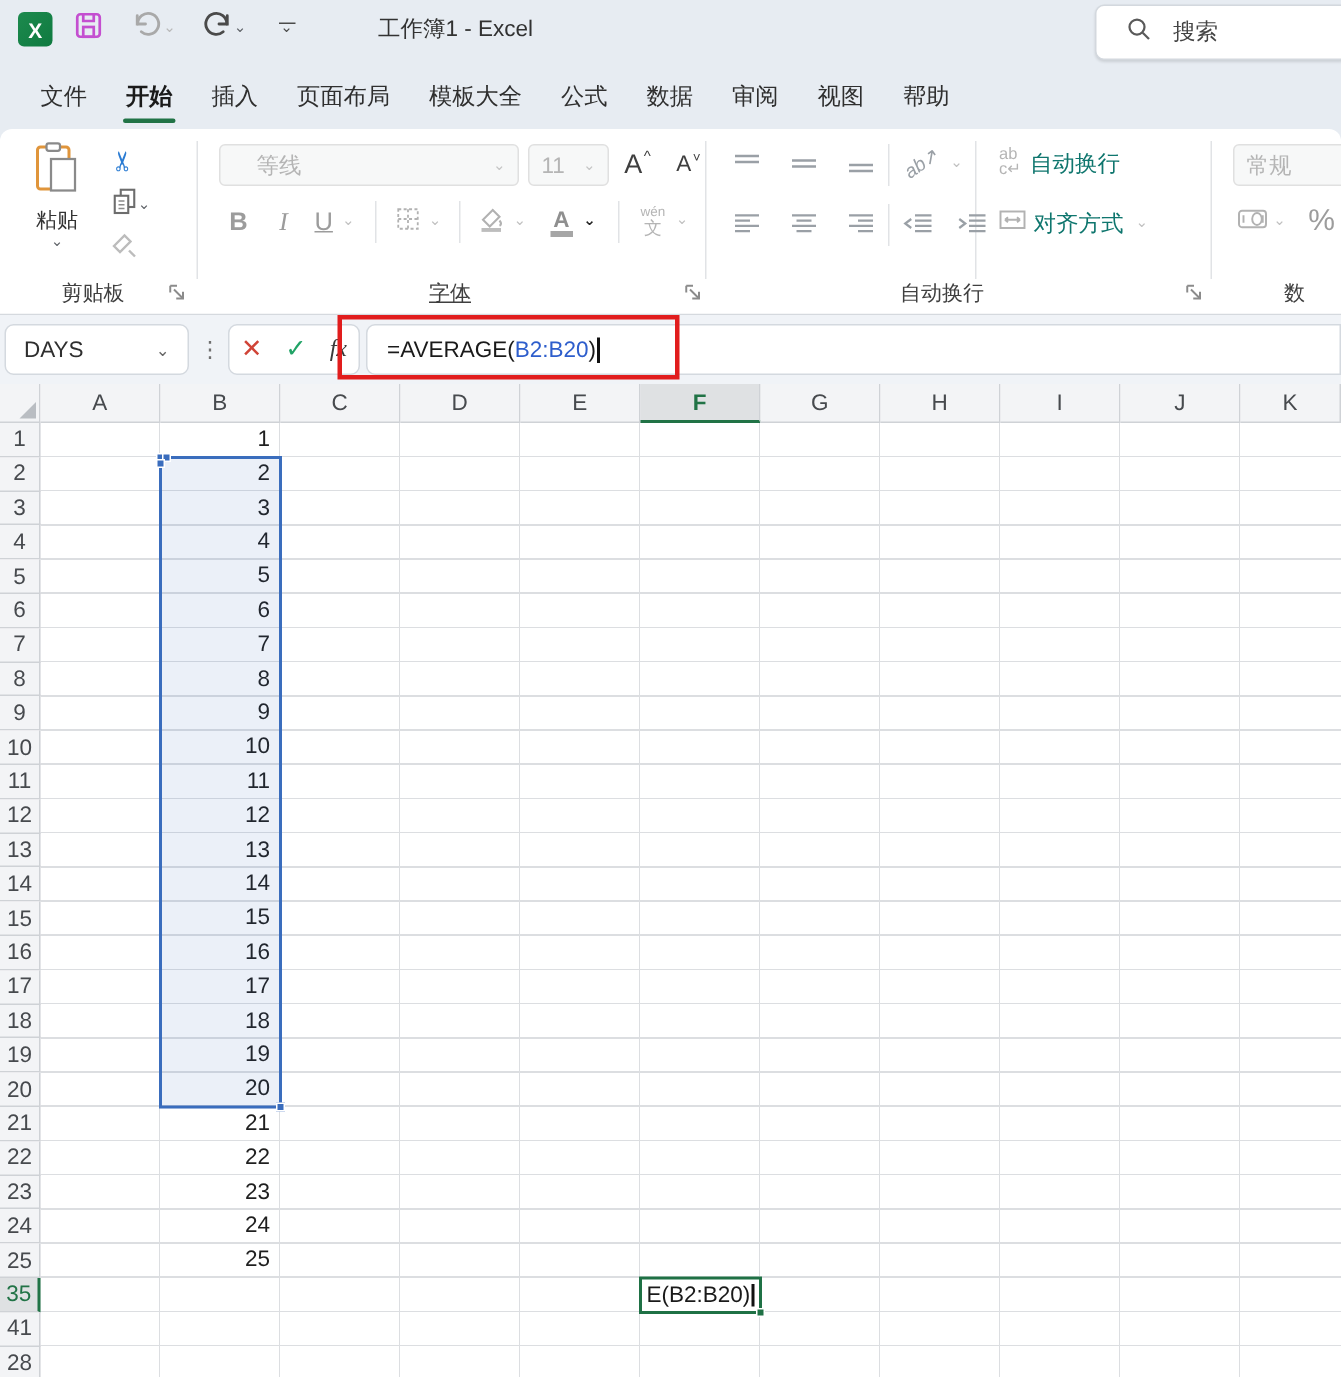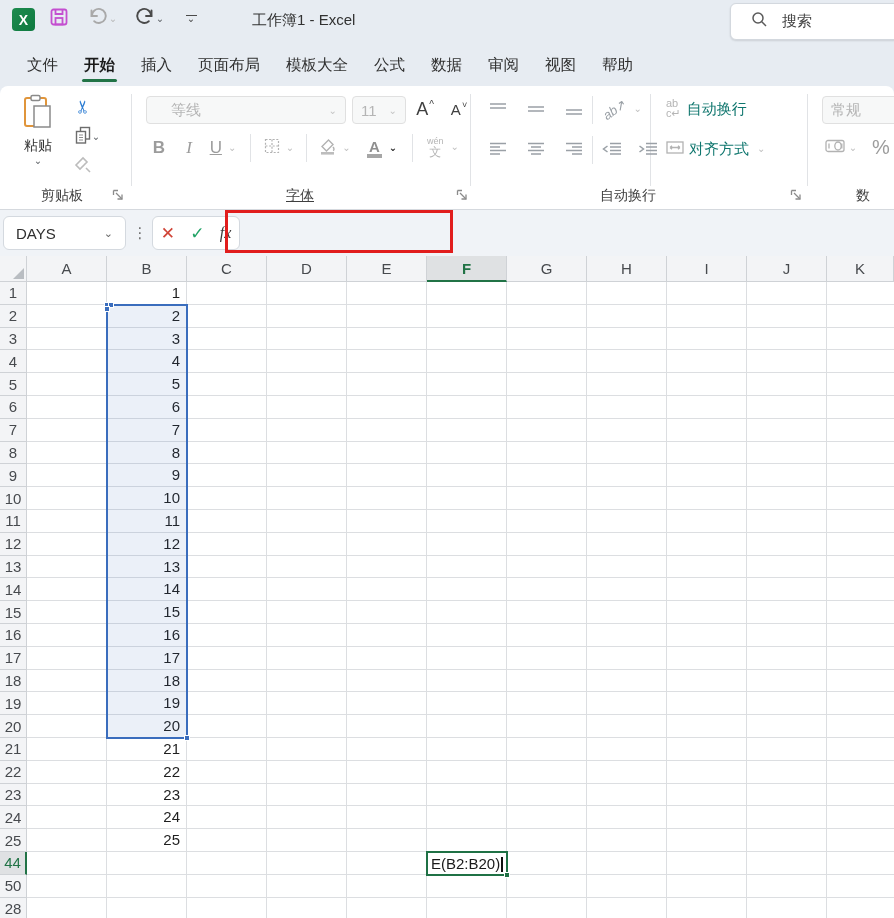--- a/index.html
+++ b/index.html
@@ -388,20 +388,26 @@
 <div id="fbar">
   <div class="fbox" id="namebox">
     <span>DAYS</span>
     <span class="cchev">⌄</span>
   </div>
   <div id="fdots">⋮</div>
   <div class="fbox" id="fnbox">
     <span id="cancel-btn">✕</span>
     <span id="enter-btn">✓</span>
     <span id="fx-btn">fx</span>
+  </div>
+  <div class="fbox" id="formula-field">
+    <span>=AVERAGE(</span>
+      <span class="ref-blue">B2:B20</span>
+      <span>)</span>
+      <span class="caret"></span>
   </div>
   <div id="redbox"></div>
 </div>
 
 <div id="grid">
   <div id="corner">
       <div class="tri"></div>
     </div>
   <div id="cells"></div>
 <div class="hdr" style="left: 27px; top: 0px; width: 80px; height: 26px;">A</div>
@@ -433,22 +439,22 @@
     <div class="hdr" style="left: 0px; top: 368px; width: 27px; height: 22.8px;">16</div>
     <div class="hdr" style="left: 0px; top: 390.8px; width: 27px; height: 22.8px;">17</div>
     <div class="hdr" style="left: 0px; top: 413.6px; width: 27px; height: 22.8px;">18</div>
     <div class="hdr" style="left: 0px; top: 436.4px; width: 27px; height: 22.8px;">19</div>
     <div class="hdr" style="left: 0px; top: 459.2px; width: 27px; height: 22.8px;">20</div>
     <div class="hdr" style="left: 0px; top: 482px; width: 27px; height: 22.8px;">21</div>
     <div class="hdr" style="left: 0px; top: 504.8px; width: 27px; height: 22.8px;">22</div>
     <div class="hdr" style="left: 0px; top: 527.6px; width: 27px; height: 22.8px;">23</div>
     <div class="hdr" style="left: 0px; top: 550.4px; width: 27px; height: 22.8px;">24</div>
     <div class="hdr" style="left: 0px; top: 573.2px; width: 27px; height: 22.8px;">25</div>
-    <div class="hdr activerow" style="left: 0px; top: 596px; width: 27px; height: 22.8px;">44</div>
-    <div class="hdr" style="left: 0px; top: 618.8px; width: 27px; height: 22.8px;">50</div>
+    <div class="hdr activerow" style="left: 0px; top: 596px; width: 27px; height: 22.8px;">35</div>
+    <div class="hdr" style="left: 0px; top: 618.8px; width: 27px; height: 22.8px;">41</div>
     <div class="hdr" style="left: 0px; top: 641.6px; width: 27px; height: 22.8px;">28</div>
     <div class="cellval" style="left: 107px; top: 26px; width: 78px; height: 22.8px;">1</div>
     <div class="cellval" style="left: 107px; top: 48.8px; width: 78px; height: 22.8px;">2</div>
     <div class="cellval" style="left: 107px; top: 71.6px; width: 78px; height: 22.8px;">3</div>
     <div class="cellval" style="left: 107px; top: 94.4px; width: 78px; height: 22.8px;">4</div>
     <div class="cellval" style="left: 107px; top: 117.2px; width: 78px; height: 22.8px;">5</div>
     <div class="cellval" style="left: 107px; top: 140px; width: 78px; height: 22.8px;">6</div>
     <div class="cellval" style="left: 107px; top: 162.8px; width: 78px; height: 22.8px;">7</div>
     <div class="cellval" style="left: 107px; top: 185.6px; width: 78px; height: 22.8px;">8</div>
     <div class="cellval" style="left: 107px; top: 208.4px; width: 78px; height: 22.8px;">9</div>

